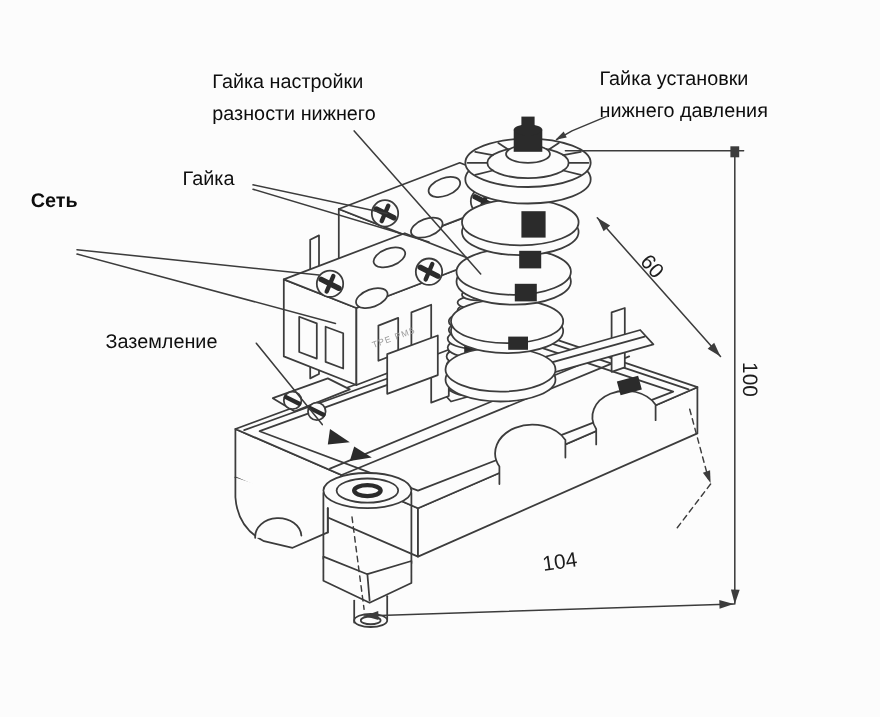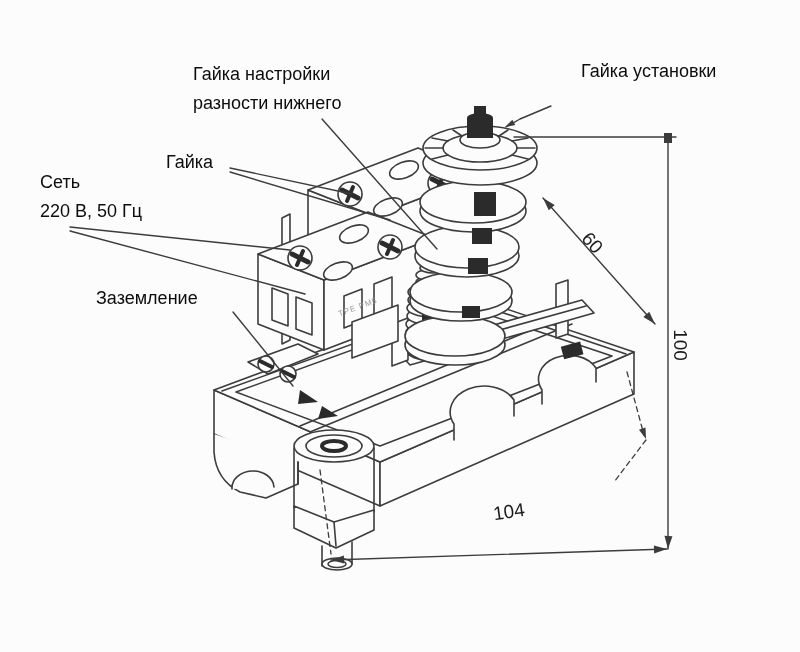--- a/index.html
+++ b/index.html
@@ -207,32 +207,32 @@
     <path d="M0,0 L-13,-4 L-13,4 Z" fill="#3c3c3c" stroke="none" transform="translate(331,560) rotate(178)"></path>
     <path d="M0,0 L-13,-4 L-13,4 Z" fill="#3c3c3c" stroke="none" transform="translate(667,549) rotate(-2)"></path>
   </g>
 </svg>
 
 <div class="label" style="left:193px;top:60px;">
   <span>Гайка настройки</span>
   <span>разности нижнего</span>
 </div>
 
-<div class="label" style="left:545px;top:57px;margin-left:36px;">
+<div class="label" style="left:545px;top:57px;">
   <span>Гайка установки</span>
+  <span>нижнего давления</span>
 </div>
 
 <div class="label" style="left:166px;top:148px;">Гайка</div>
 
-<div class="label" style="left:40px;top:168px;">
+<div class="label" style="left:28px;top:168px;font-weight:bold;">
   <span>Сеть</span>
-  <span>220 В, 50 Гц</span>
-</div>
-
-<div class="label" style="left:96px;top:284px;">Заземление</div>
+</div>
+
+<div class="label" style="left:96px;top:296px;">Заземление</div>
 
 <div class="marking" style="left:358px;top:307px;transform:translate(-50%,-50%) rotate(-20deg);">TPE PM5</div>
 
 <div class="dim" style="left:592px;top:243px;transform:translate(-50%,-50%) rotate(48deg);">60</div>
 
 <div class="dim" style="left:680px;top:345px;transform:translate(-50%,-50%) rotate(90deg);">100</div>
 
 <div class="dim" style="left:509px;top:512px;transform:translate(-50%,-50%) rotate(-8deg);">104</div>
 
 </div>

